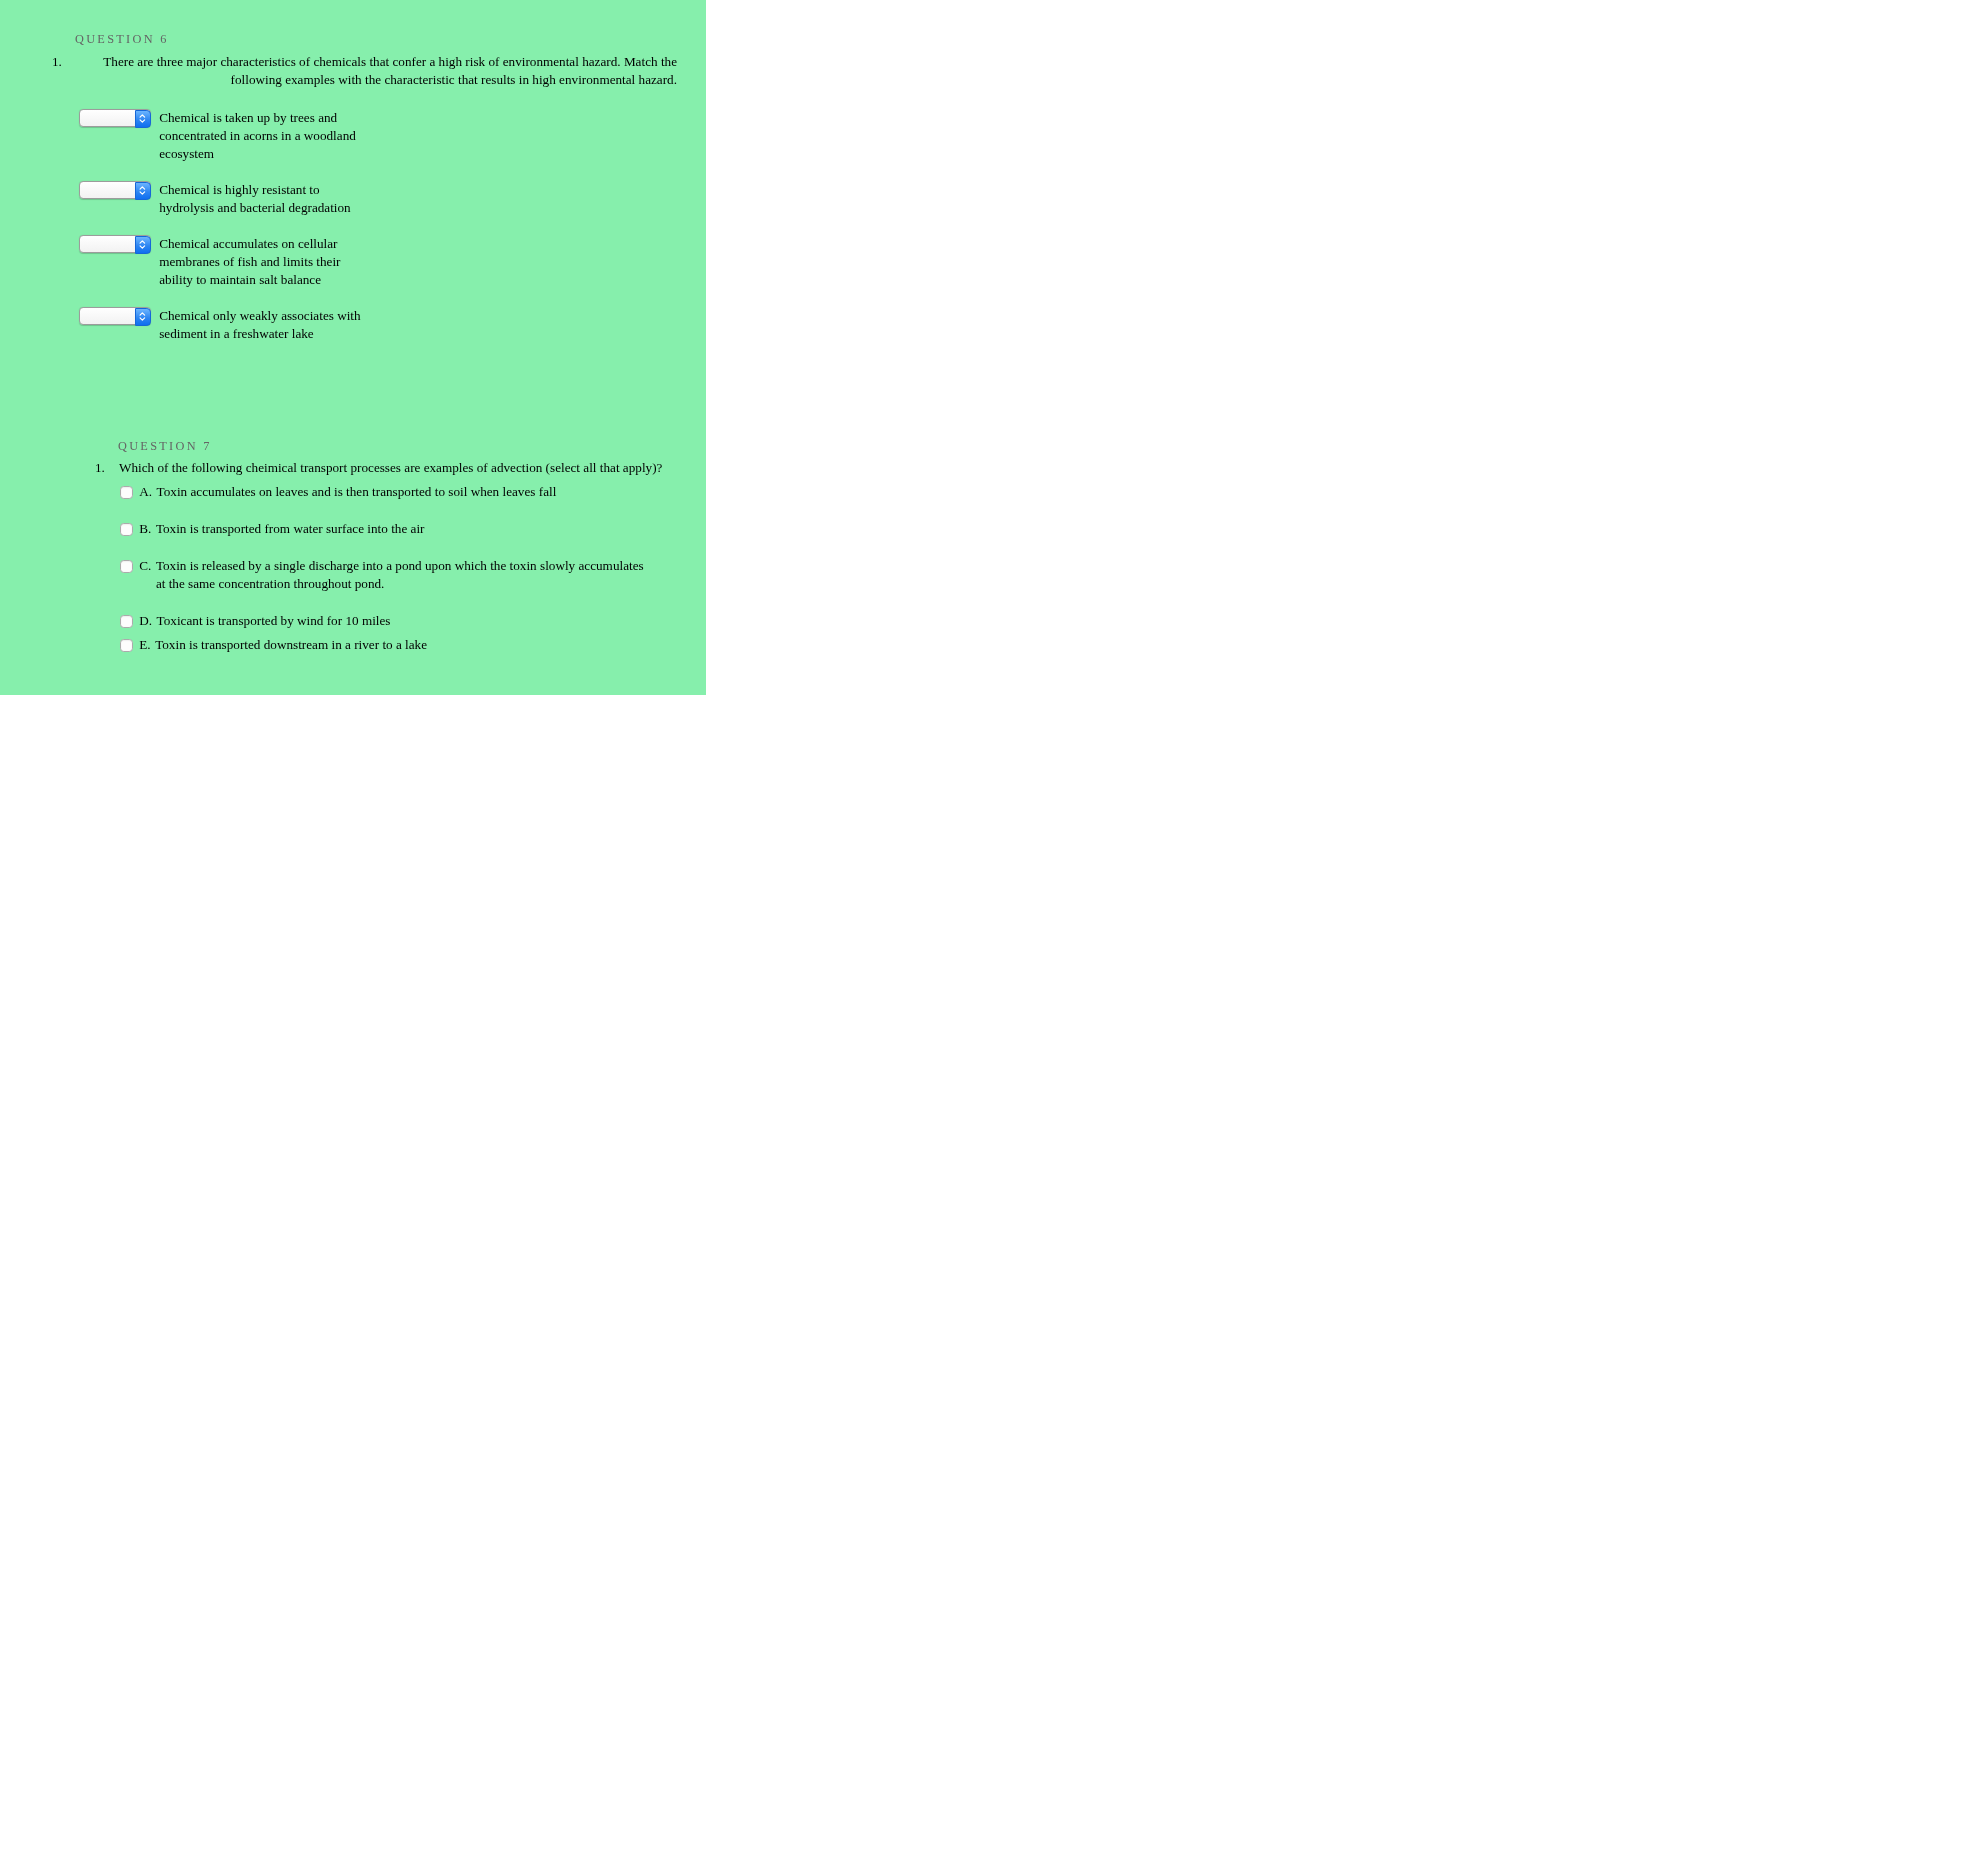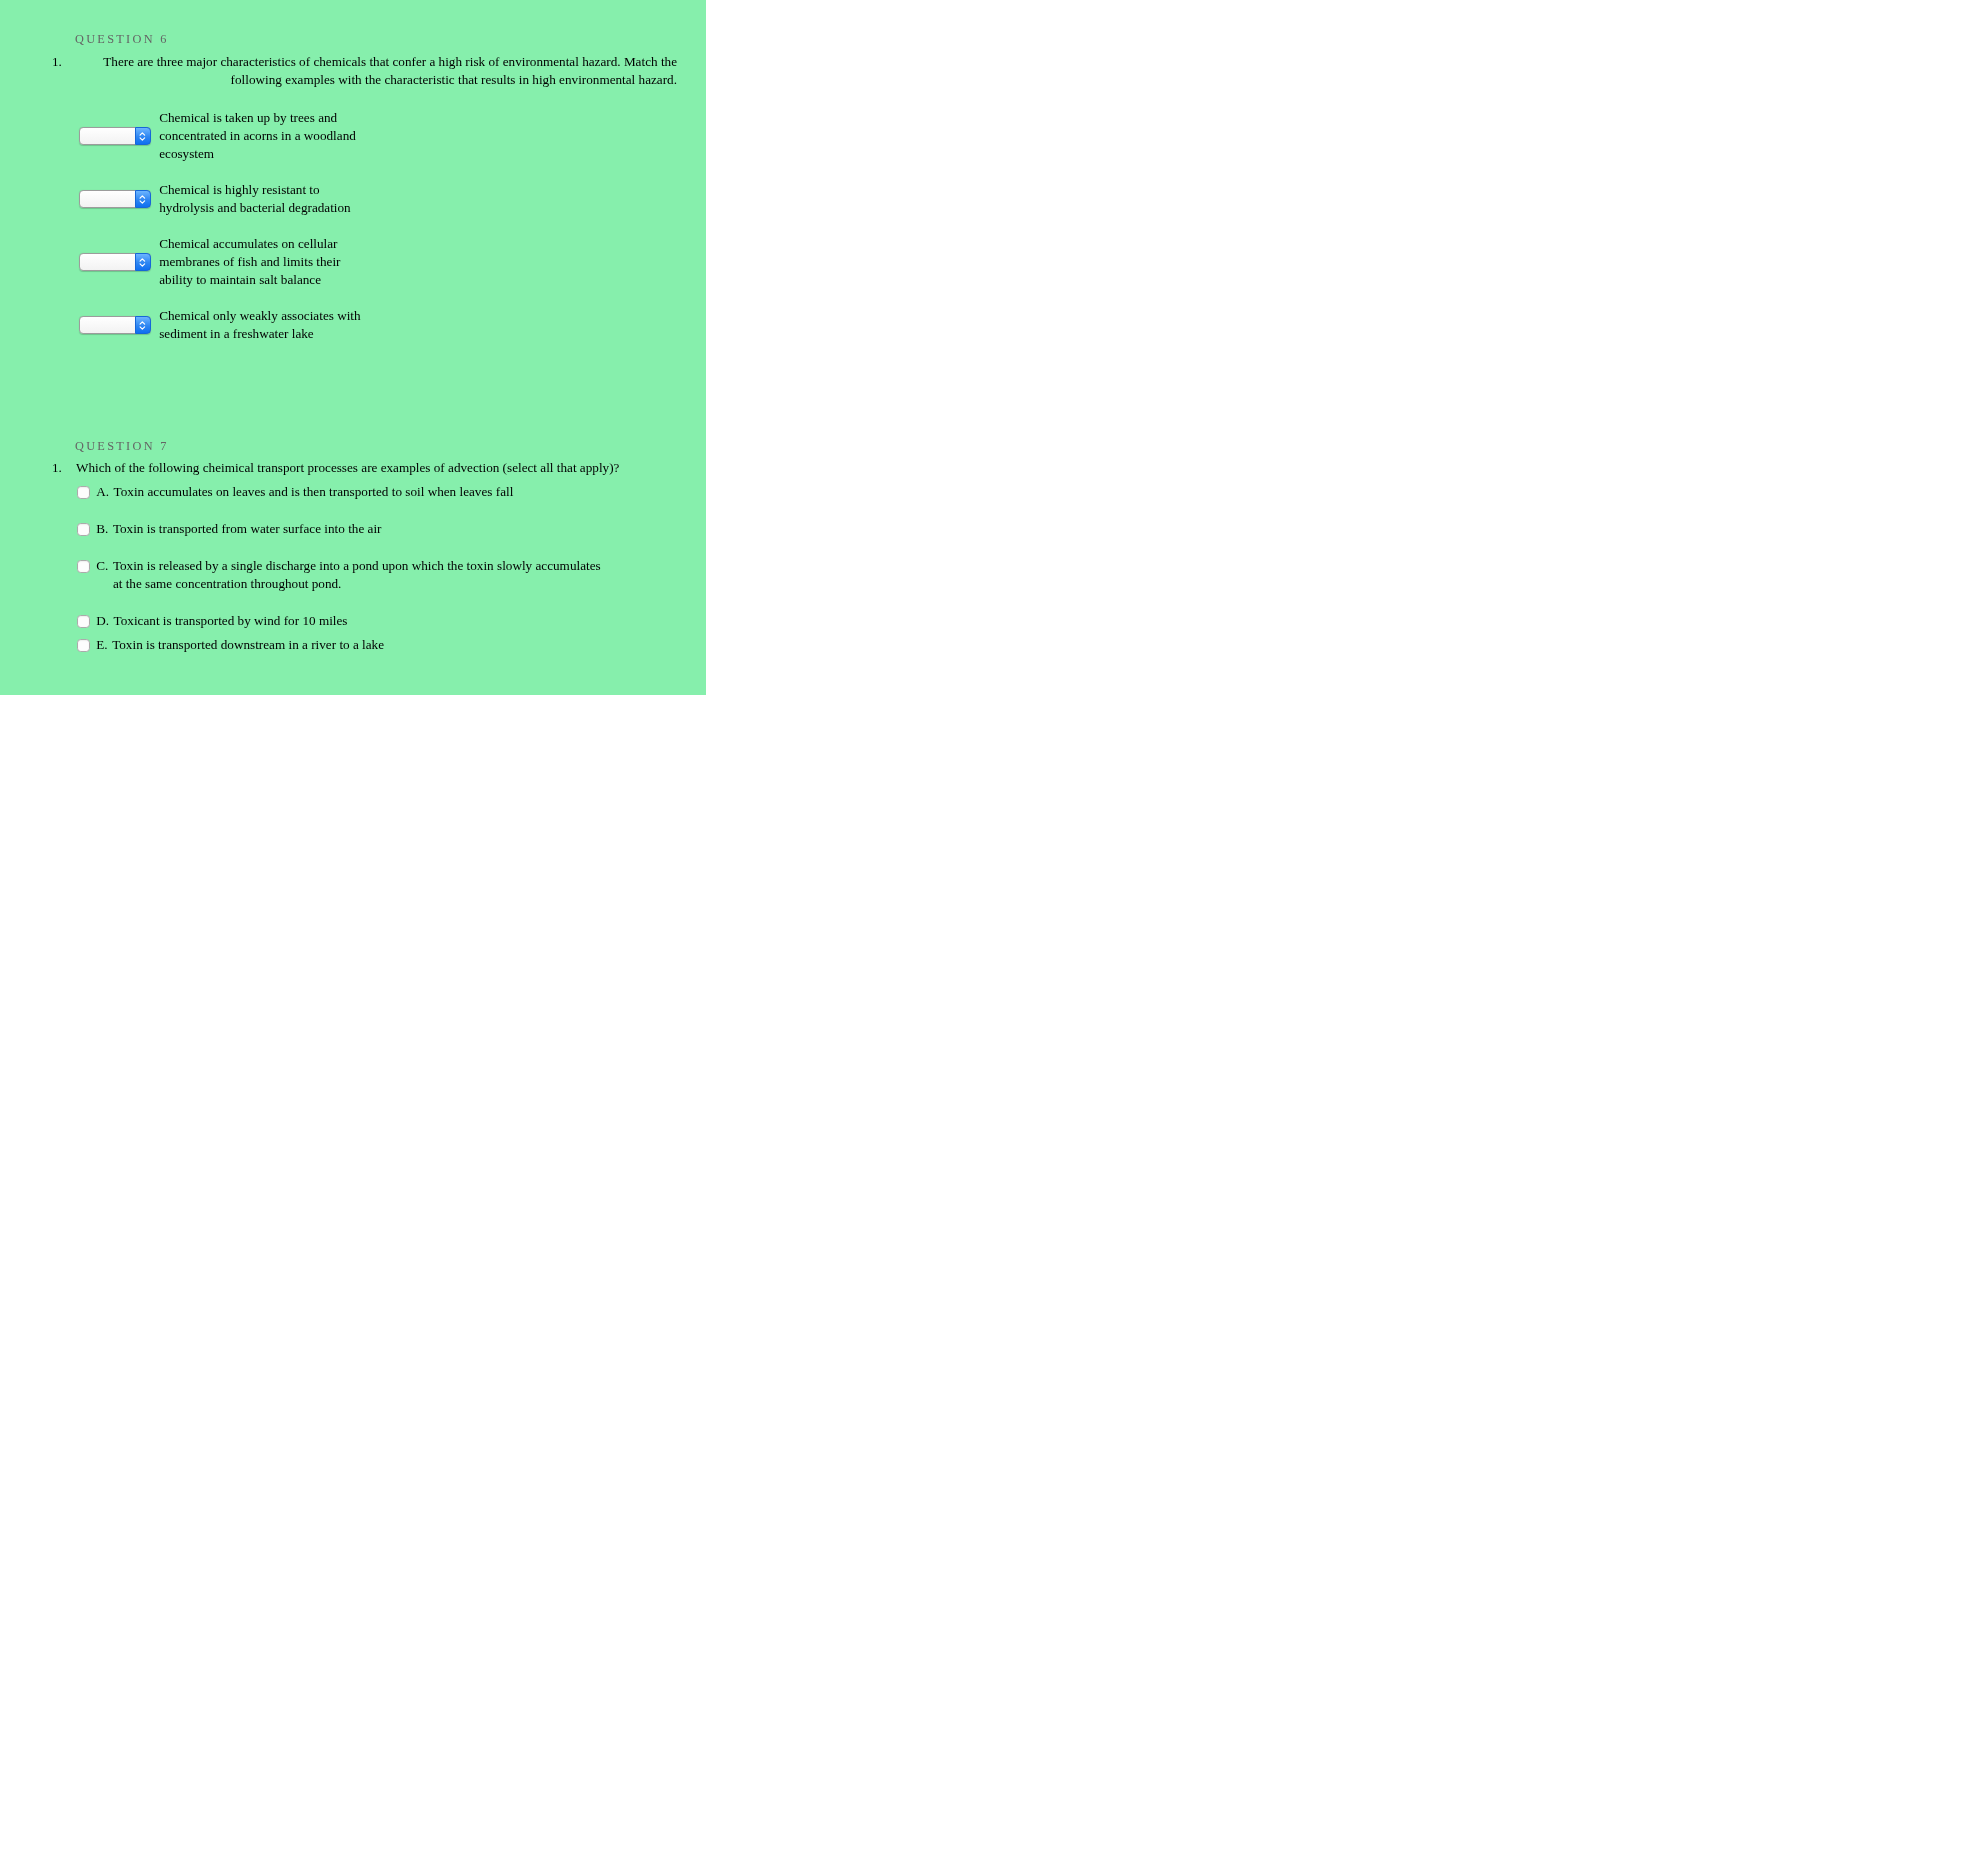--- a/index.html
+++ b/index.html
@@ -36,21 +36,21 @@
 
   
   .match-area {
     display: flex;
     margin-left: 79px;
     margin-top: 20px;
   }
   .match-col { width: 300px; flex: none; }
   .match-row {
     display: flex;
-    align-items: center;
+    align-items: flex-start;
     margin-bottom: 18px;
   }
   .select-control {
     width: 72px;
     height: 18px;
     flex: none;
     position: relative;
     border: 0.5px solid #9c9c9c;
     border-radius: 4.1px;
     background: linear-gradient(#ffffff, #f2f2f2);
@@ -83,21 +83,21 @@
     font-size: 13.2px;
     line-height: 18px;
   }
   .options-col {
     font-size: 13.2px;
     line-height: 18px;
   }
   .option + .option { margin-top: 18px; }
 
   
-  .section-q7 { margin-top: 78px; }
+  .section-q7 { margin-top: 78px; padding-left: 43px; }
   .choices {
     margin-left: 77px;
     margin-top: 6.4px;
   }
   .choice {
     display: flex;
     align-items: flex-start;
     font-size: 13.2px;
     line-height: 18px;
     margin-bottom: 19px;

